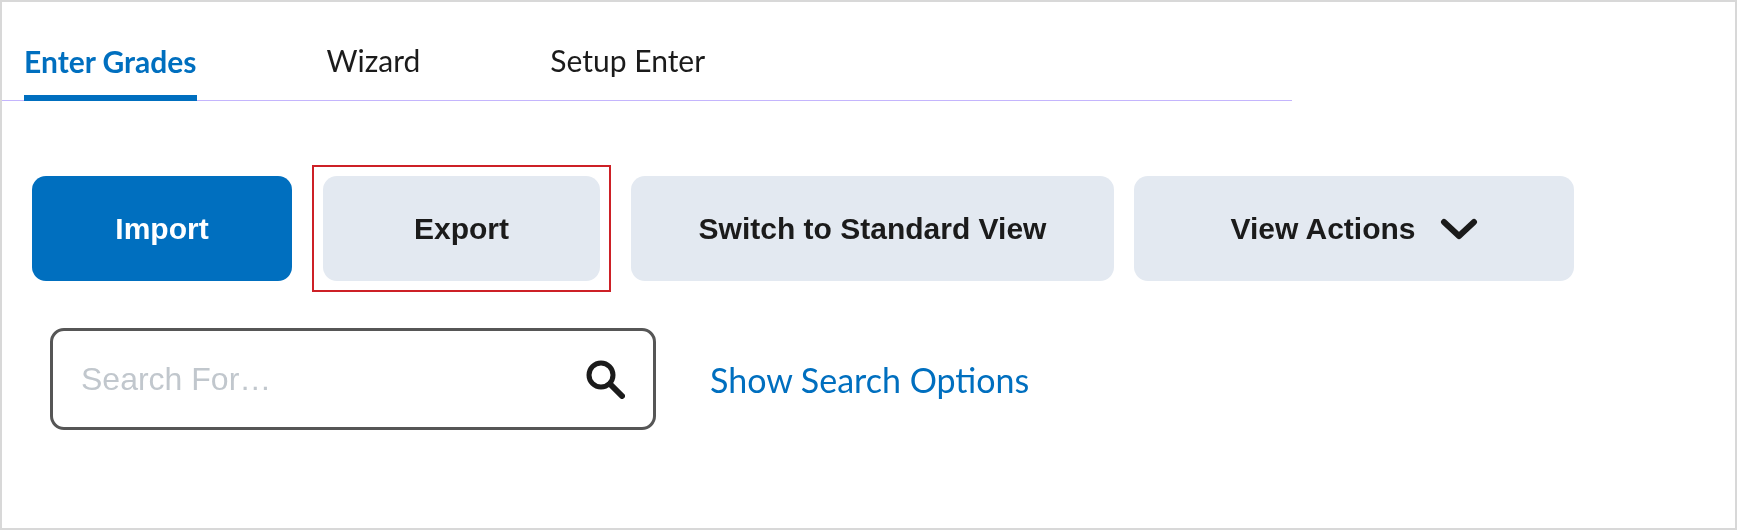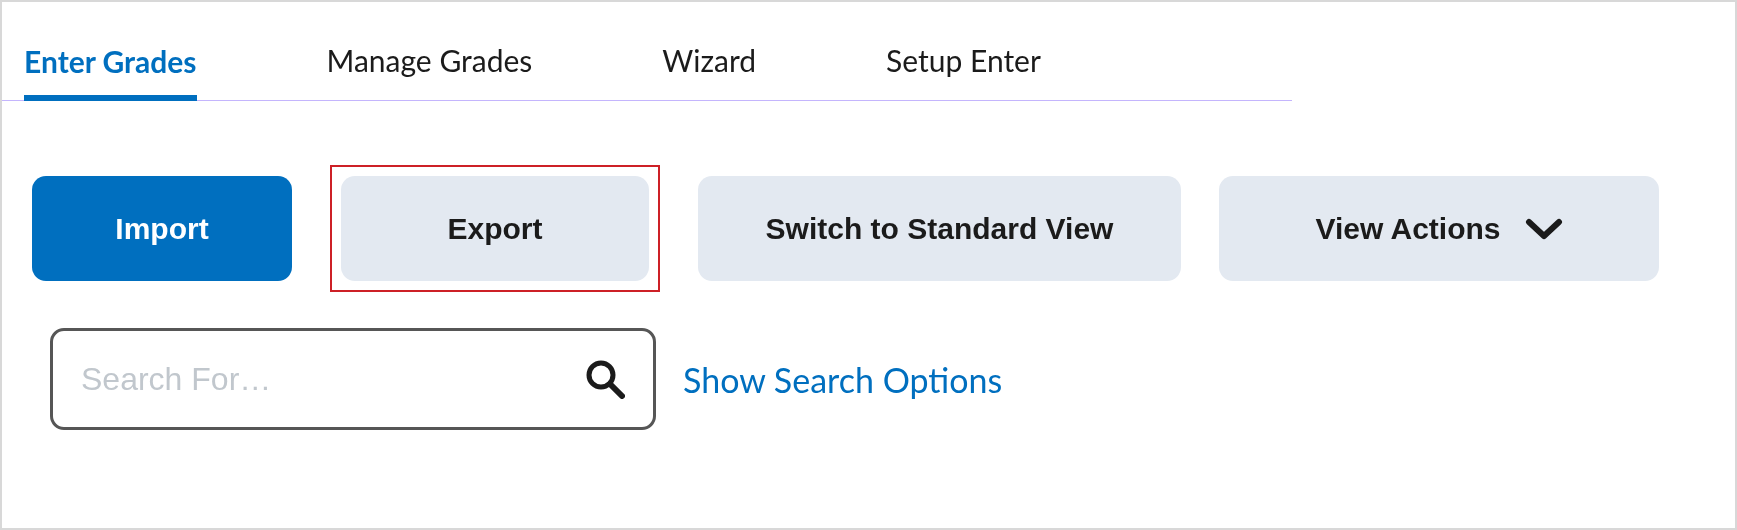--- a/index.html
+++ b/index.html
@@ -33,21 +33,21 @@
     }
     .tab.active {
       color: #006fbf;
       font-weight: 700;
       border-bottom: 6px solid #006fbf;
       margin-bottom: -1px;
       padding-bottom: 16px;
     }
     .toolbar {
       display: flex;
-      gap: 38px;
+      gap: 20px;
       padding: 64px 30px 0 30px;
       align-items: center;
     }
     .btn {
       display: inline-flex;
       align-items: center;
       justify-content: center;
       height: 105px;
       border-radius: 14px;
       font-size: 30px;
@@ -59,21 +59,21 @@
     .btn-primary {
       background: #006fbf;
       color: #fff;
       width: 260px;
     }
     .btn-secondary {
       background: #e3e9f1;
       color: #1b1b1b;
     }
     .btn-export {
-      width: 308px;
+      width: 277px;
     }
     .btn-standard {
       width: 483px;
     }
     .btn-more {
       width: 440px;
     }
     .highlight-box {
       border: 2.5px solid #cd2026;
       padding: 9px;
@@ -84,21 +84,21 @@
     }
     .chevron-down svg {
       width: 38px;
       height: 24px;
       display: block;
     }
     .search-row {
       display: flex;
       align-items: center;
       padding: 36px 30px 0 48px;
-      gap: 27px;
+      gap: 54px;
     }
     .search-input-wrap {
       position: relative;
       width: 606px;
       height: 102px;
       border: 3px solid #565656;
       border-radius: 14px;
       display: flex;
       align-items: center;
       padding: 0 28px;
@@ -123,21 +123,20 @@
       color: #006fbf;
       font-size: 34px;
       cursor: pointer;
     }
   </style>
 </head>
 <body>
 
 <div class="tabs">
   <div class="tab active">Enter Grades</div>
-  <div class="tab">Manage Grades</div>
   <div class="tab">Wizard</div>
   <div class="tab">Setup Enter</div>
 </div>
 
 <div class="toolbar">
   <button class="btn btn-primary">Import</button>
   <div class="highlight-box">
     <button class="btn btn-secondary btn-export">Export</button>
   </div>
   <button class="btn btn-secondary btn-standard">Switch to Standard View</button>

